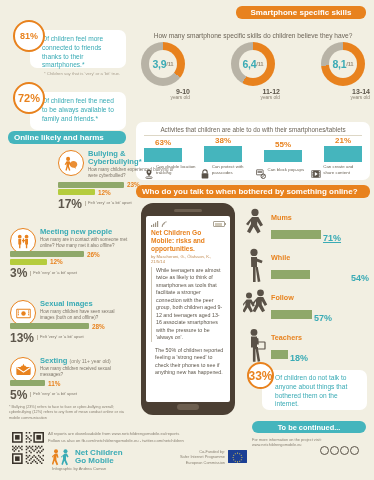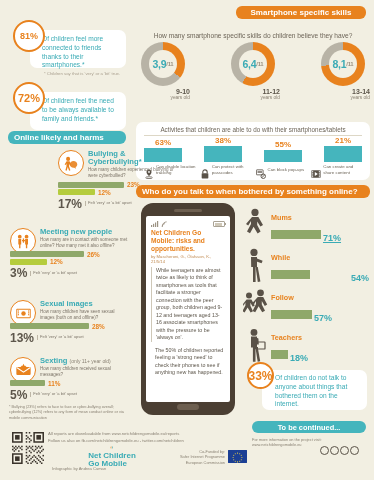--- a/index.html
+++ b/index.html
@@ -125,21 +125,21 @@
   .talk-lbl { position: absolute; left: 28px; top: 8px; font-size: 7.2px; font-weight: bold; color: #e8821e; }
   .talk-bar { position: absolute; left: 28px; bottom: 6px; height: 9px; background: #8fa86a; }
   .talk-pct { position: absolute; bottom: 2.5px; font-size: 9px; font-weight: bold; color: #3aabb5; }
 
   #c33 { position: absolute; left: 247px; top: 362px; width: 27px; height: 27px; font-size: 12px; z-index: 3; }
   #c33box { position: absolute; left: 262px; top: 370px; width: 105px; height: 40px; padding: 4px 5px 4px 13px; }
 
   
   #qr { position: absolute; left: 12px; top: 432px; width: 32px; height: 32px; }
   #foot-txt { position: absolute; left: 48px; top: 431px; width: 200px; font-size: 4.2px; line-height: 1.55; color: #8b8375; }
-  #logo { position: absolute; left: 52px; top: 446px; width: 120px; height: 22px; display: flex; align-items: center; gap: 3px; flex-direction: column; }
+  #logo { position: absolute; left: 52px; top: 446px; width: 120px; height: 22px; display: flex; align-items: center; gap: 3px; }
   #logo-mark { width: 20px; height: 18px; }
   #logo-text { font-size: 8px; font-weight: bold; color: #3aabb5; line-height: 1.02; }
   #logo-credit { position: absolute; left: 52px; top: 466px; font-size: 4.1px; color: #8b8375; }
   #eu { position: absolute; left: 180px; top: 449px; display: flex; align-items: center; gap: 3px; }
   #eu-txt { font-size: 3.9px; line-height: 1.35; color: #8b8375; text-align: right; }
   #eu-flag { width: 19px; height: 13px; background: #1c3f94; position: relative; border-radius: 1px; }
   #tbc { position: absolute; left: 252px; top: 421px; width: 114px; height: 12px; justify-content: center; font-size: 7.4px; }
   #more { position: absolute; left: 252px; top: 437px; width: 80px; font-size: 3.9px; line-height: 1.4; color: #8b8375; }
   #cc { position: absolute; left: 320px; top: 446px; width: 40px; height: 13px; display: flex; gap: 1px; }
   .cc-c { width: 9px; height: 9px; border-radius: 50%; border: 1px solid #5a5248; }

